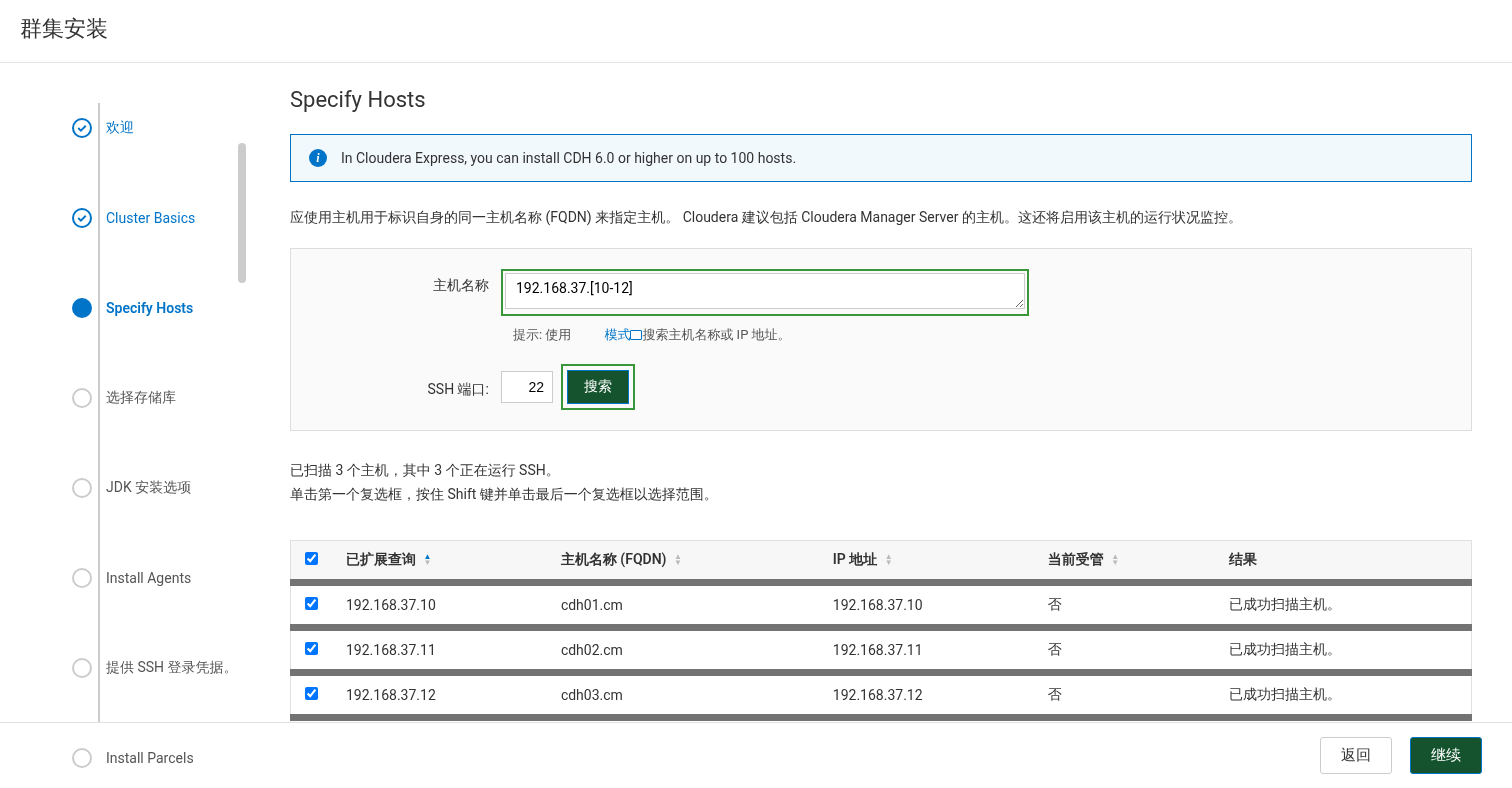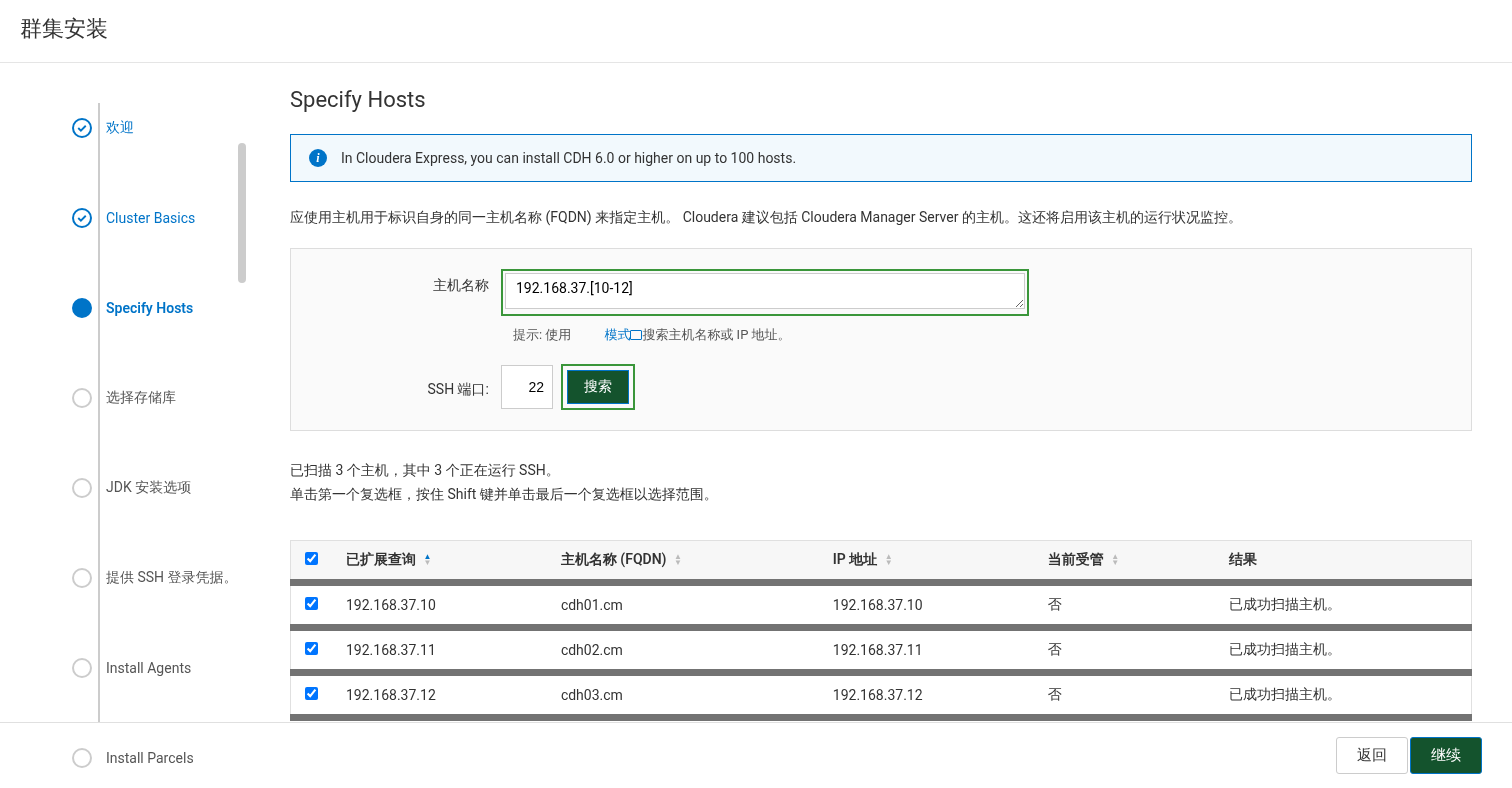--- a/index.html
+++ b/index.html
@@ -32,37 +32,37 @@
 .form-panel { border: 1px solid #ddd; background: #fafafa; padding: 20px 30px; margin-bottom: 28px; }
 .form-row { display: flex; align-items: flex-start; margin-bottom: 10px; }
 .form-label { width: 180px; text-align: right; padding-right: 12px; padding-top: 8px; color: #333; }
 .form-control-wrap { flex: 1; }
 .highlight-box { border: 2px solid #3a963a; padding: 2px; display: inline-block; }
 .textarea-host { width: 520px; height: 36px; border: 1px solid #ccc; padding: 6px 10px; font-size: 14px; font-family: inherit; resize: both; }
 .hint-row { margin-top: 8px; margin-left: 192px; font-size: 13px; color: #555; display: flex; align-items: center; }
 .hint-row a { color: #0074c8; text-decoration: none; margin-left: 33px; }
 .new-window-icon { display: inline-block; width: 12px; height: 10px; border: 1.5px solid #0074c8; border-radius: 1px; position: relative; vertical-align: middle; }
 .ssh-row { display: flex; align-items: center; margin-top: 20px; }
-.ssh-input { width: 52px; height: 44px; border: 1px solid #ccc; text-align: right; padding: 4px 8px; font-size: 14px; margin-right: 8px; }
+.ssh-input { width: 52px; height: 32px; border: 1px solid #ccc; text-align: right; padding: 4px 8px; font-size: 14px; margin-right: 8px; }
 .search-btn-wrap { border: 2px solid #3a963a; padding: 4px; display: inline-block; }
 .btn { padding: 7px 16px; font-size: 14px; border: 1px solid transparent; cursor: pointer; border-radius: 0; }
 .btn-primary { background: #14532d; color: #fff; border-color: #0074c8; }
 .btn-default { background: #fff; color: #333; border-color: #ccc; }
 
 .scan-info { margin-bottom: 33px; line-height: 1.7; color: #333; }
 
 .hosts-table { width: 100%; border: 1px solid #e0e0e0; border-collapse: collapse; }
 .hosts-table th, .hosts-table td { padding: 10px 14px; text-align: left; border-bottom: 7px solid #737373; font-size: 14px; }
 .hosts-table th { background: #f7f7f7; font-weight: 600; color: #333; }
 .hosts-table th.checkbox-col, .hosts-table td.checkbox-col { width: 40px; text-align: center; }
 .sort-arrows { display: inline-flex; flex-direction: column; margin-left: 4px; font-size: 8px; line-height: 6px; color: #bbb; vertical-align: middle; }
 .sort-arrows .up.active { color: #0074c8; }
 .table-footer { padding: 12px 0; color: #333; }
 
-.page-footer { position: fixed; bottom: 0; left: 0; right: 0; background: #fff; border-top: 1px solid #e0e0e0; padding: 14px 30px; display: flex; justify-content: flex-end; gap: 2px; }
+.page-footer { position: fixed; bottom: 0; left: 0; right: 0; background: #fff; border-top: 1px solid #e0e0e0; padding: 14px 30px; display: flex; justify-content: flex-end; gap: 18px; }
 .btn-footer { padding: 8px 20px; font-size: 15px; border-radius: 3px; }
 </style>
 </head>
 <body>
 
 <div class="page-header">
   <h1 class="page-title">群集安装</h1>
 </div>
 
 <div class="container">
@@ -101,26 +101,26 @@
           <span class="step-label">选择存储库</span>
         </li>
 
         <li class="step-item">
           <span class="step-circle"></span>
           <span class="step-label">JDK 安装选项</span>
         </li>
 
         <li class="step-item">
           <span class="step-circle"></span>
+          <span class="step-label">Install Agents</span>
+        </li>
+
+        <li class="step-item">
+          <span class="step-circle"></span>
           <span class="step-label">提供 SSH 登录凭据。</span>
-        </li>
-
-        <li class="step-item">
-          <span class="step-circle"></span>
-          <span class="step-label">Install Agents</span>
         </li>
 
         <li class="step-item">
           <span class="step-circle"></span>
           <span class="step-label">Install Parcels</span>
         </li>
       </ul>
     </div>
   </div>
 

